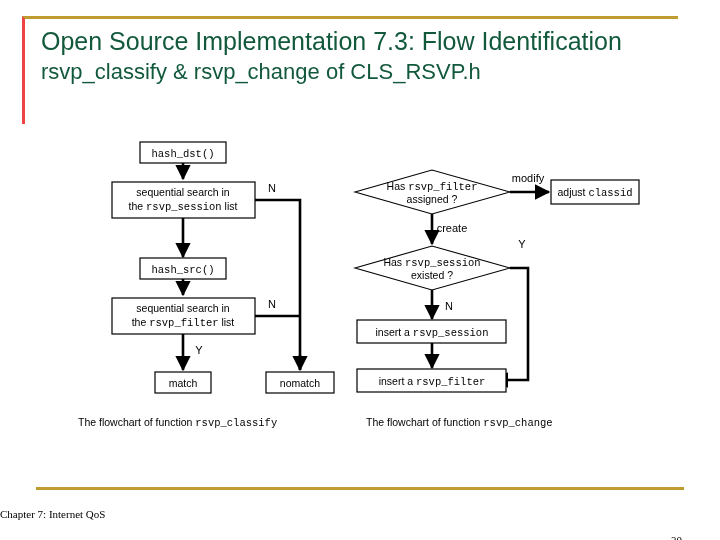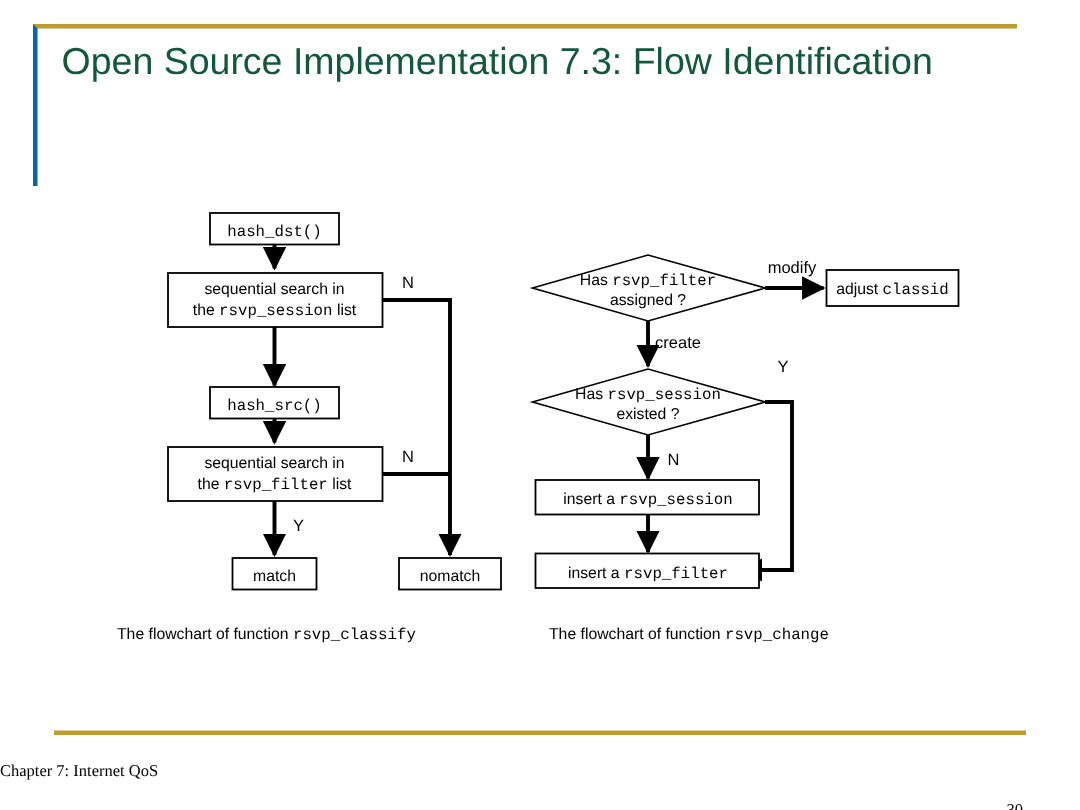--- a/index.html
+++ b/index.html
@@ -16,21 +16,21 @@
     position: relative;
   }
 
   
   #title-block {
     position: absolute;
     left: 22px;
     top: 16px;
     width: 656px;
     border-top: 3px solid #bf9b30;
-    border-left: 3px solid #0369a1;
+    border-left: 3px solid #ef4444;
     box-sizing: border-box;
     padding-left: 16px;
     padding-top: 7px;
     height: 108px;
   }
   .slide-title {
     color: #12593c;
     font-size: 25px;
     line-height: 30px;
     font-weight: normal;
@@ -124,20 +124,21 @@
     font-size: 11px;
     color: #000000;
     margin-top: 26px;
   }
 </style>
 </head>
 <body>
 
 <div id="title-block">
   <div class="slide-title">Open Source Implementation 7.3: Flow Identification</div>
+  <div class="slide-subtitle">rsvp_classify &amp; rsvp_change of CLS_RSVP.h</div>
 </div>
 
 <div id="flow-canvas">
 <svg width="720" height="320" viewBox="0 0 720 320" xmlns="http://www.w3.org/2000/svg">
   <defs>
     <marker id="arrow" markerWidth="7" markerHeight="7" refX="5.5" refY="3" orient="auto">
       <path d="M0,0 L6,3 L0,6 z" fill="#000000"></path>
     </marker>
     <marker id="arrowthin" markerWidth="7" markerHeight="7" refX="5.5" refY="3" orient="auto">
       <path d="M0,0 L6,3 L0,6 z" fill="#000000"></path>

